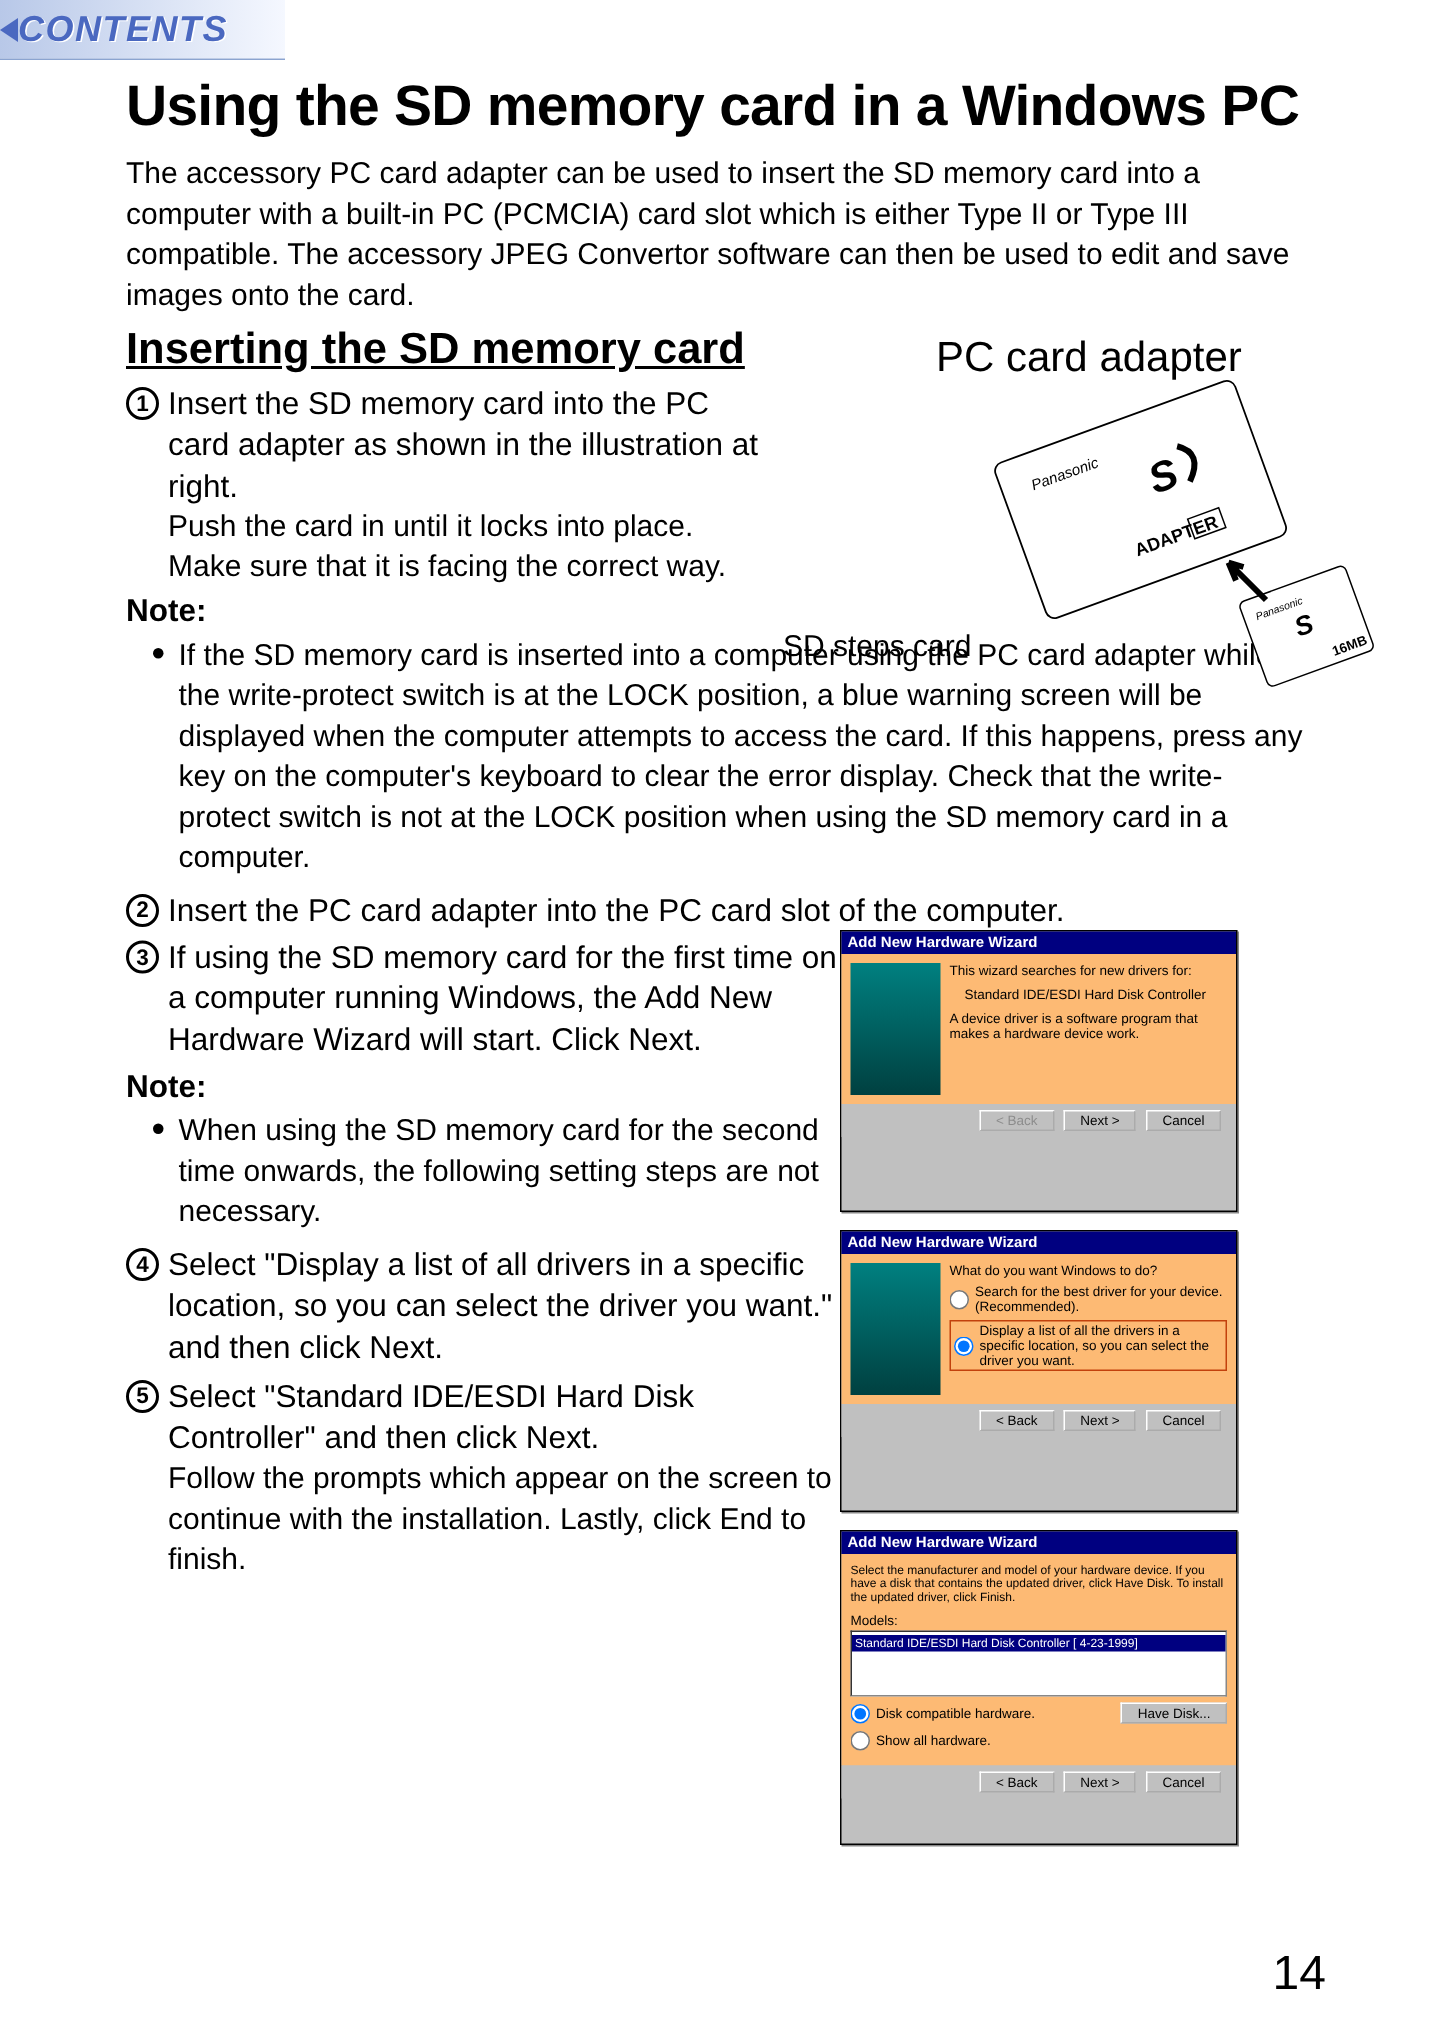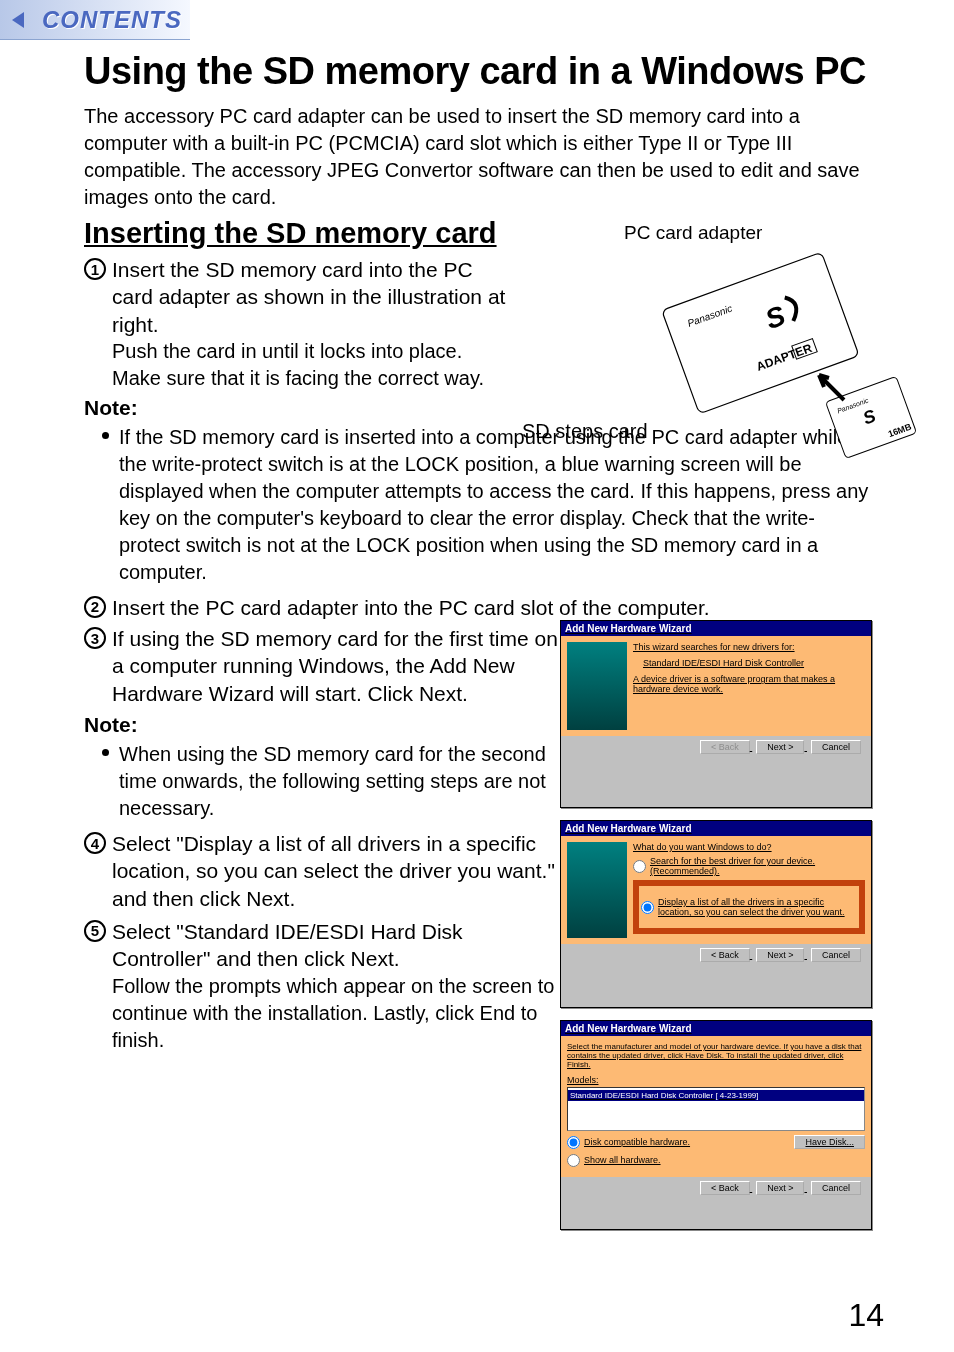--- a/index.html
+++ b/index.html
@@ -12,22 +12,22 @@
     color: #000;
   }
   .contents-tab {
     position: absolute;
     top: 0; left: 0;
     width: 190px; height: 40px;
     background: linear-gradient(90deg, #b8c8e8 0%, #f5f8ff 100%);
     border-bottom: 1px solid #8ba4d0;
     display: flex;
     align-items: center;
-    gap: 18px;
-    padding-left: 12px;
+    gap: 0;
+    padding-left: 0;
     cursor: pointer;
   }
   .contents-tab .tri {
     width: 0; height: 0;
     border-top: 8px solid transparent;
     border-bottom: 8px solid transparent;
     border-right: 12px solid #4a68c0;
   }
   .contents-tab .label {
     font-style: italic;
@@ -51,21 +51,21 @@
     letter-spacing: -0.5px;
   }
   .intro {
     font-size: 20px;
     line-height: 1.35;
     margin-bottom: 6px;
   }
   .adapter-label {
     position: absolute;
     left: 540px; top: 172px;
-    font-size: 19px;
+    font-size: 28px;
   }
   h2 {
     font-family: Arial, Helvetica, sans-serif;
     font-weight: bold;
     font-size: 29px;
     margin-top: 6px;
     margin-bottom: 6px;
     text-decoration: underline;
   }
   .step { display: flex; gap: 6px; margin-bottom: 4px; }
@@ -106,36 +106,35 @@
   .illus {
     position: absolute;
     left: 550px; top: 200px;
     width: 310px; height: 230px;
   }
   .illus svg { width: 100%; height: 100%; }
 
   
   .wizbox {
     position: absolute;
-    width: 312px;
+    width: 265px;
     background: #c0c0c0;
     border: 1px solid #000;
     font-size: 9px;
     box-shadow: 1px 1px 0 #888;
-    text-decoration: underline;
   }
   .wizbox .titlebar { background:#000080; color:#fff; padding:2px 4px; font-weight:bold; font-size:10px;}
   .wizbox .inner { padding:6px; background:#fdba74; display:flex; gap:6px; min-height:100px;}
   .wizbox .sidepic { width:60px; background:linear-gradient(#008080,#004040); position:relative;}
   .wizbox .wiztext { flex:1; color:#000; }
   .wizbox .btnrow { text-align:right; padding:4px 10px; background:#c0c0c0;}
   .wizbox button { font-size:9px; padding:1px 10px; margin-left:4px; background:#c0c0c0; border:1px outset #fff;}
   .wizbox .radio { display:flex; align-items:center; gap:4px; margin:4px 0;}
   .wizbox .radio input { margin-top:1px;}
-  .wizbox .hl { border:6px solid #c2410c; padding:11px 2px;}
+  .wizbox .hl { border:1px solid #c2410c; padding:1px 2px;}
   .wizbox .listsel { background:#000080; color:#fff; padding:1px 2px; font-size:8px; margin:2px 0;}
   .wizbox .modelbox { background:#fff; border:1px inset #888; height:44px; margin:2px 0;}
   #wiz1 { left: 560px; top: 620px; height: 188px;}
   #wiz2 { left: 560px; top: 820px; height: 188px;}
   #wiz3 { left: 560px; top: 1020px; height: 210px;}
   #wiz3 .inner { display:block; }
 </style>
 </head>
 <body>
 

